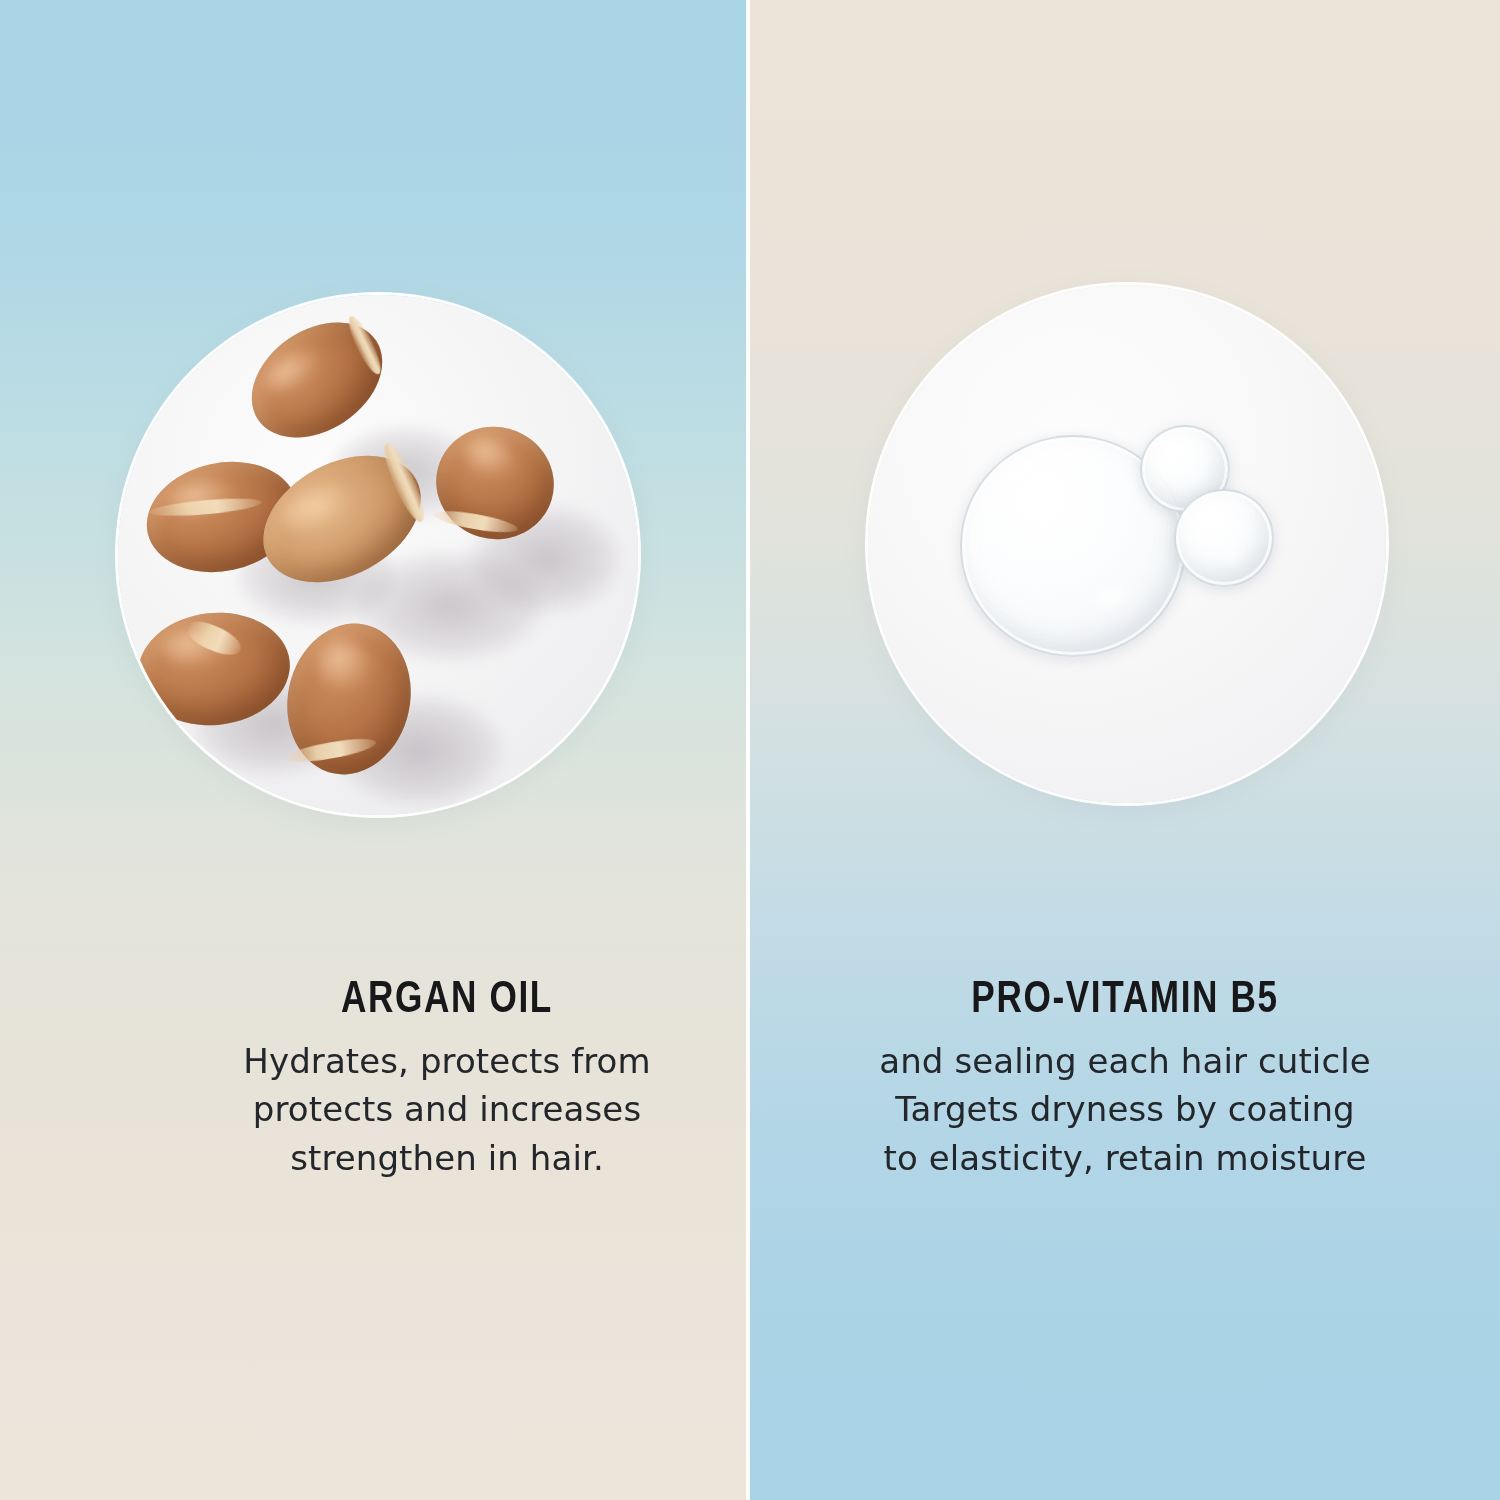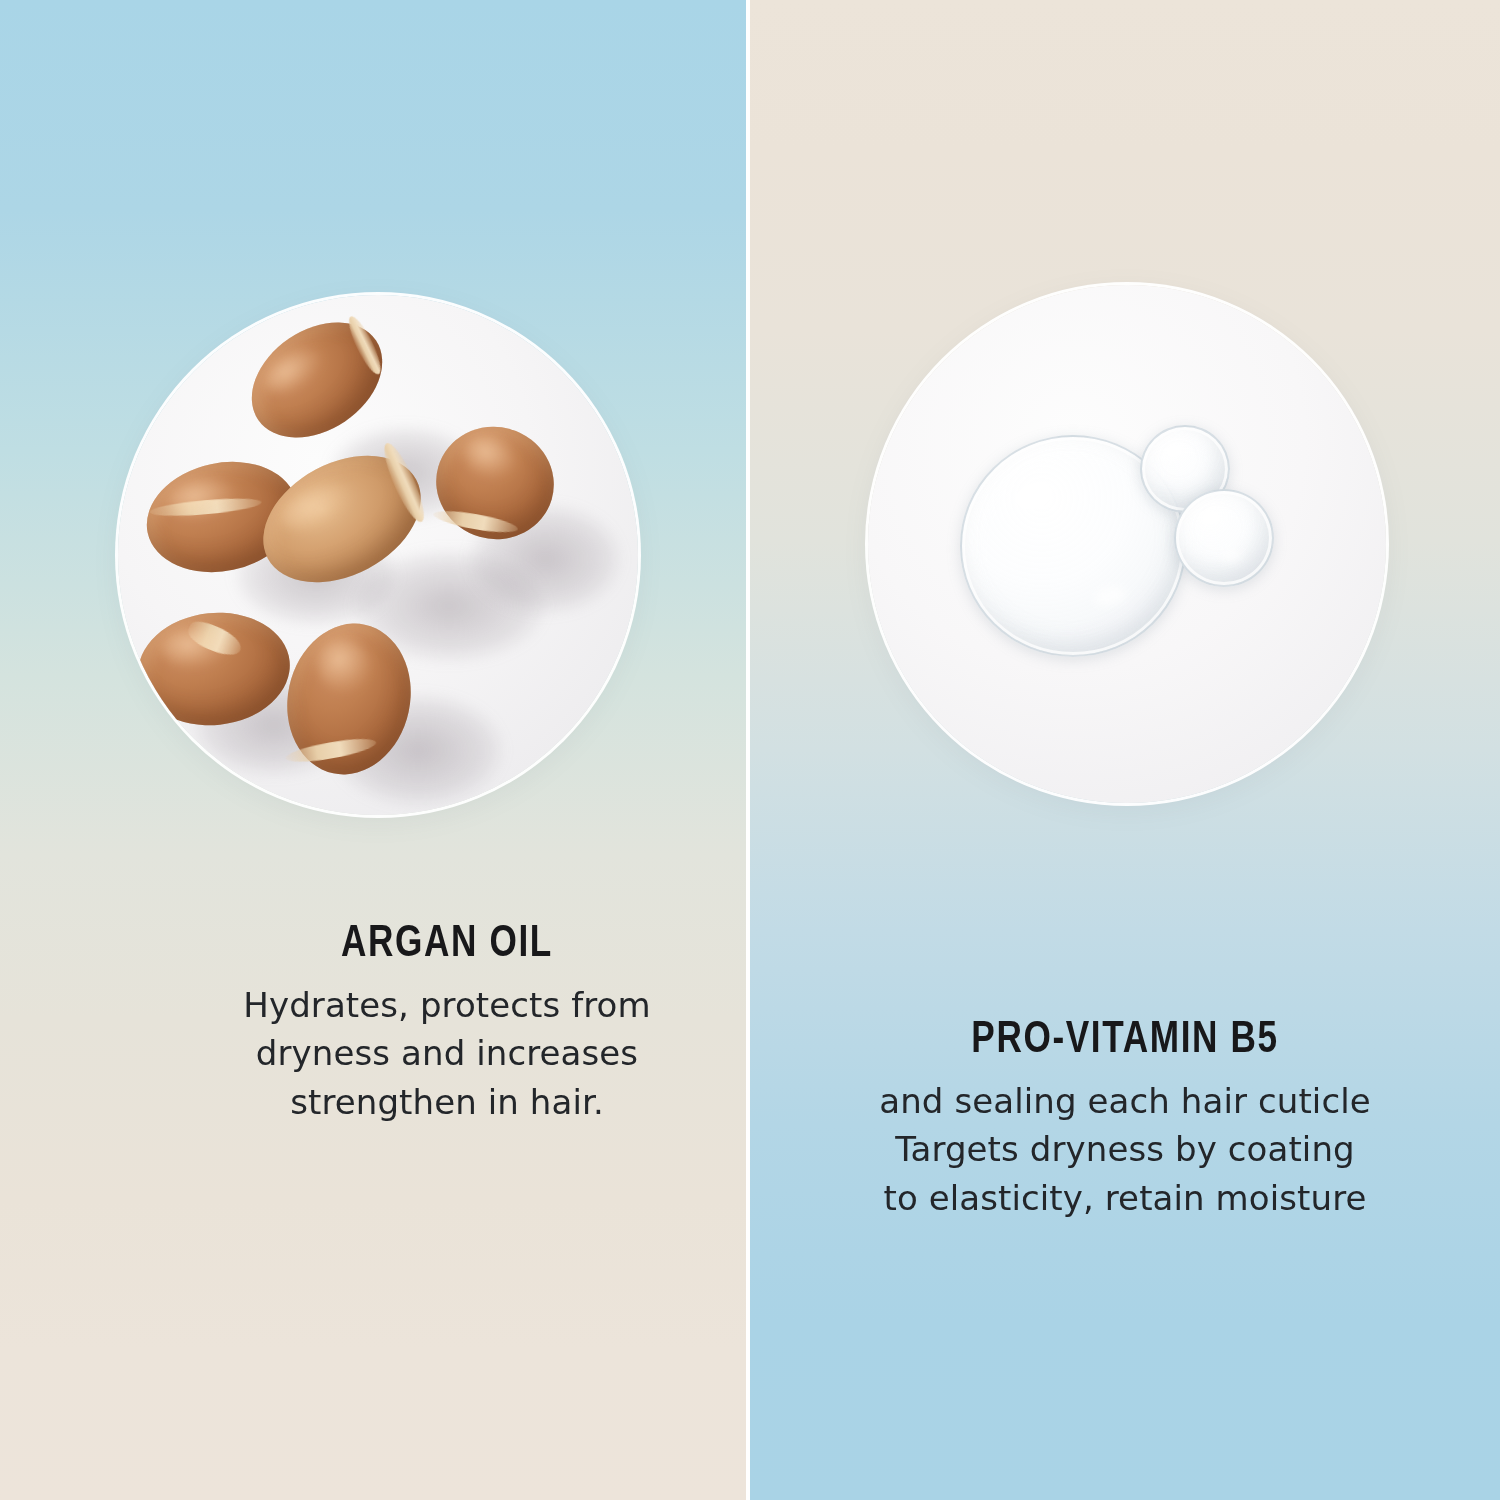--- a/index.html
+++ b/index.html
@@ -136,21 +136,21 @@
     background: rgba(255,255,255,0.95);
     filter: blur(4px);
   }
 
   
   .copy {
     position: absolute;
     text-align: center;
     z-index: 5;
   }
-  .copy-left  { left: 0;   top: 919px; width: 894px; }
+  .copy-left  { left: 0;   top: 975px; width: 894px; }
   .copy-right { left: 750px; top: 975px; width: 750px; }
 
   .ingredient-title {
     margin: 0 0 18px 0;
     font-family: "Liberation Sans Narrow", "Liberation Sans", sans-serif;
     font-weight: 700;
     font-size: 44px;
     line-height: 1.0;
     letter-spacing: 2.0px;
     color: #18181a;
@@ -210,21 +210,21 @@
 
       <div class="nut" style="left:170px; top:328px; width:122px; height:152px; transform:rotate(12deg);">
         <div class="nut-seam" style="left:8px; bottom:14px; width:92px; height:16px; transform:rotate(-22deg);"></div>
       </div>
     </div>
 
     <div class="copy copy-left">
       <h2 class="ingredient-title">ARGAN OIL</h2>
       <p class="ingredient-desc desc-left">
         <span class="desc-line">Hydrates, protects from</span>
-        <span class="desc-line">dryness and increases</span>
+        <span class="desc-line">protects and increases</span>
         <span class="desc-line">strengthen in hair.</span>
       </p>
     </div>
   </div>
 
   <div class="panel-divider"></div>
 
   <div class="panel panel-right">
 
     <div class="plate plate-right">
@@ -237,21 +237,21 @@
       <div class="drop" style="left:272px; top:140px; width:86px; height:84px;">
         <div class="drop-hi" style="left:22px; top:18px; width:20px; height:13px; transform:rotate(-18deg);"></div>
       </div>
 
       <div class="drop" style="left:306px; top:204px; width:96px; height:94px;">
         <div class="drop-hi" style="left:24px; top:20px; width:22px; height:14px; transform:rotate(-16deg);"></div>
         <div class="drop-hi" style="left:44px; top:58px; width:22px; height:12px; opacity:.7;"></div>
       </div>
     </div>
 
-    <div class="copy copy-right" style="left:0; width:750px;margin-top:40px;">
+    <div class="copy copy-right" style="left:0; width:750px;">
       <h2 class="ingredient-title">PRO-VITAMIN B5</h2>
       <p class="ingredient-desc desc-right">
         <span class="desc-line">and sealing each hair cuticle</span>
         <span class="desc-line">Targets dryness by coating</span>
         <span class="desc-line">to elasticity, retain moisture</span>
       </p>
     </div>
   </div>
 
 </div>

